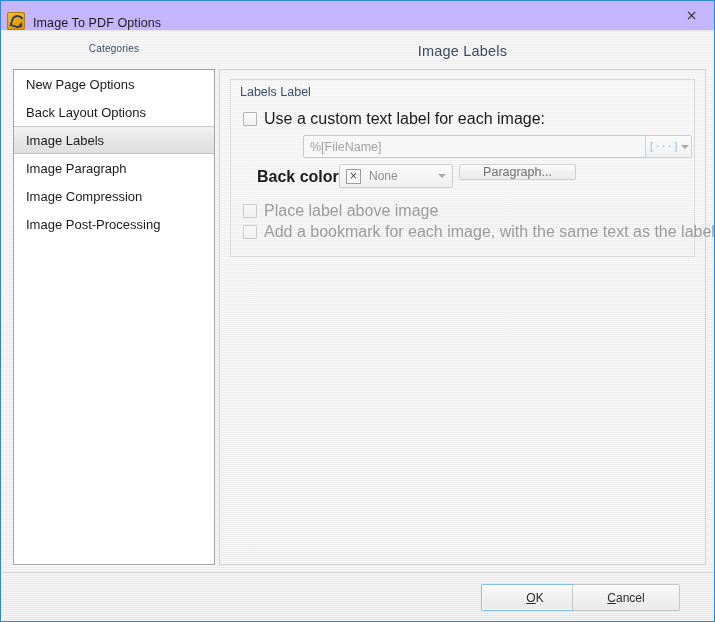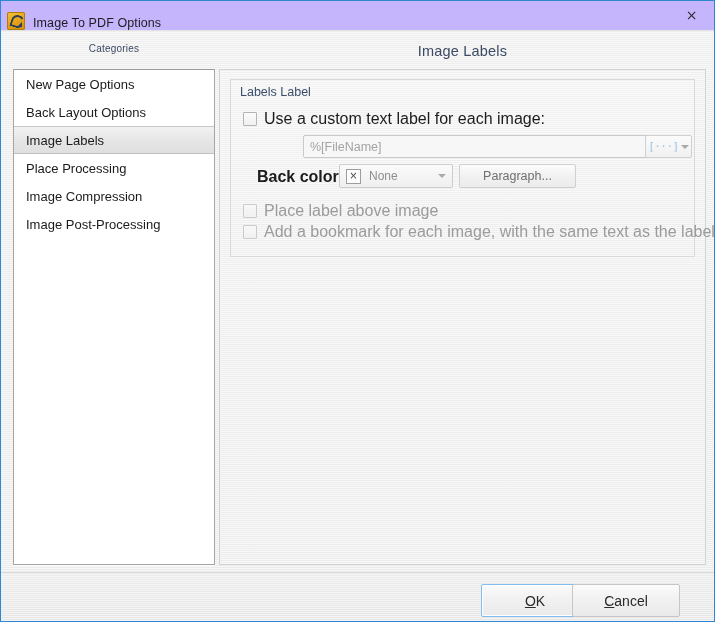--- a/index.html
+++ b/index.html
@@ -312,21 +312,21 @@
   .combo-text {
     font-size: 12px;
     color: #8e8e8e;
     margin-left: 8px;
     flex: 1 1 auto;
   }
 
   .btn {
     position: absolute;
     top: 84px;
-    height: 24px;
+    height: 16px;
     box-sizing: border-box;
     border: 1px solid #cfcfcf;
     border-radius: 2px;
     background: linear-gradient(180deg, #fcfcfc 0%, #f1f1f1 52%, #ececec 100%);
     display: flex;
     align-items: center;
     justify-content: center;
     font-size: 12.5px;
     color: #6f6f6f;
   }
@@ -342,26 +342,26 @@
     left: 0; right: 0; bottom: 0;
     height: 48px;
     border-top: 1px solid #dcdcdc;
     background:
       repeating-linear-gradient(0deg, rgba(255,255,255,0.5) 0 1px, rgba(0,0,0,0.012) 1px 2px),
       linear-gradient(180deg, #eeeeee 0%, #e9e9e9 100%);
   }
   .footer-btn {
     position: absolute;
     top: 11px;
-    height: 33px;
+    height: 27px;
     box-sizing: border-box;
     display: flex;
     align-items: center;
     justify-content: center;
-    font-size: 14px;
+    font-size: 12px;
     color: #2a2a2a;
     border-radius: 2px;
     background: linear-gradient(180deg, #fbfbfb 0%, #f0f0f0 52%, #eaeaea 100%);
     border: 1px solid #c6c6c6;
   }
   .footer-btn.ok {
     left: 480px;
     width: 108px;
     border: 1px solid #7fbdf0;
     box-shadow: 0 0 0 1px #ffffff inset;
@@ -388,21 +388,21 @@
   <div class="dialog-body">
 
     <div class="content-area">
 
       <div class="left-panel">
         <div class="panel-heading">Categories</div>
         <div class="list-box">
           <div class="list-item">New Page Options</div>
           <div class="list-item">Back Layout Options</div>
           <div class="list-item selected">Image Labels</div>
-          <div class="list-item">Place Processing</div>
+          <div class="list-item">Image Paragraph</div>
           <div class="list-item">Image Compression</div>
           <div class="list-item">Image Post-Processing</div>
         </div>
       </div>
 
       <div class="right-panel">
         <div class="right-panel-heading">Image Labels</div>
         <div class="right-surface">
 
           <div class="groupbox">

